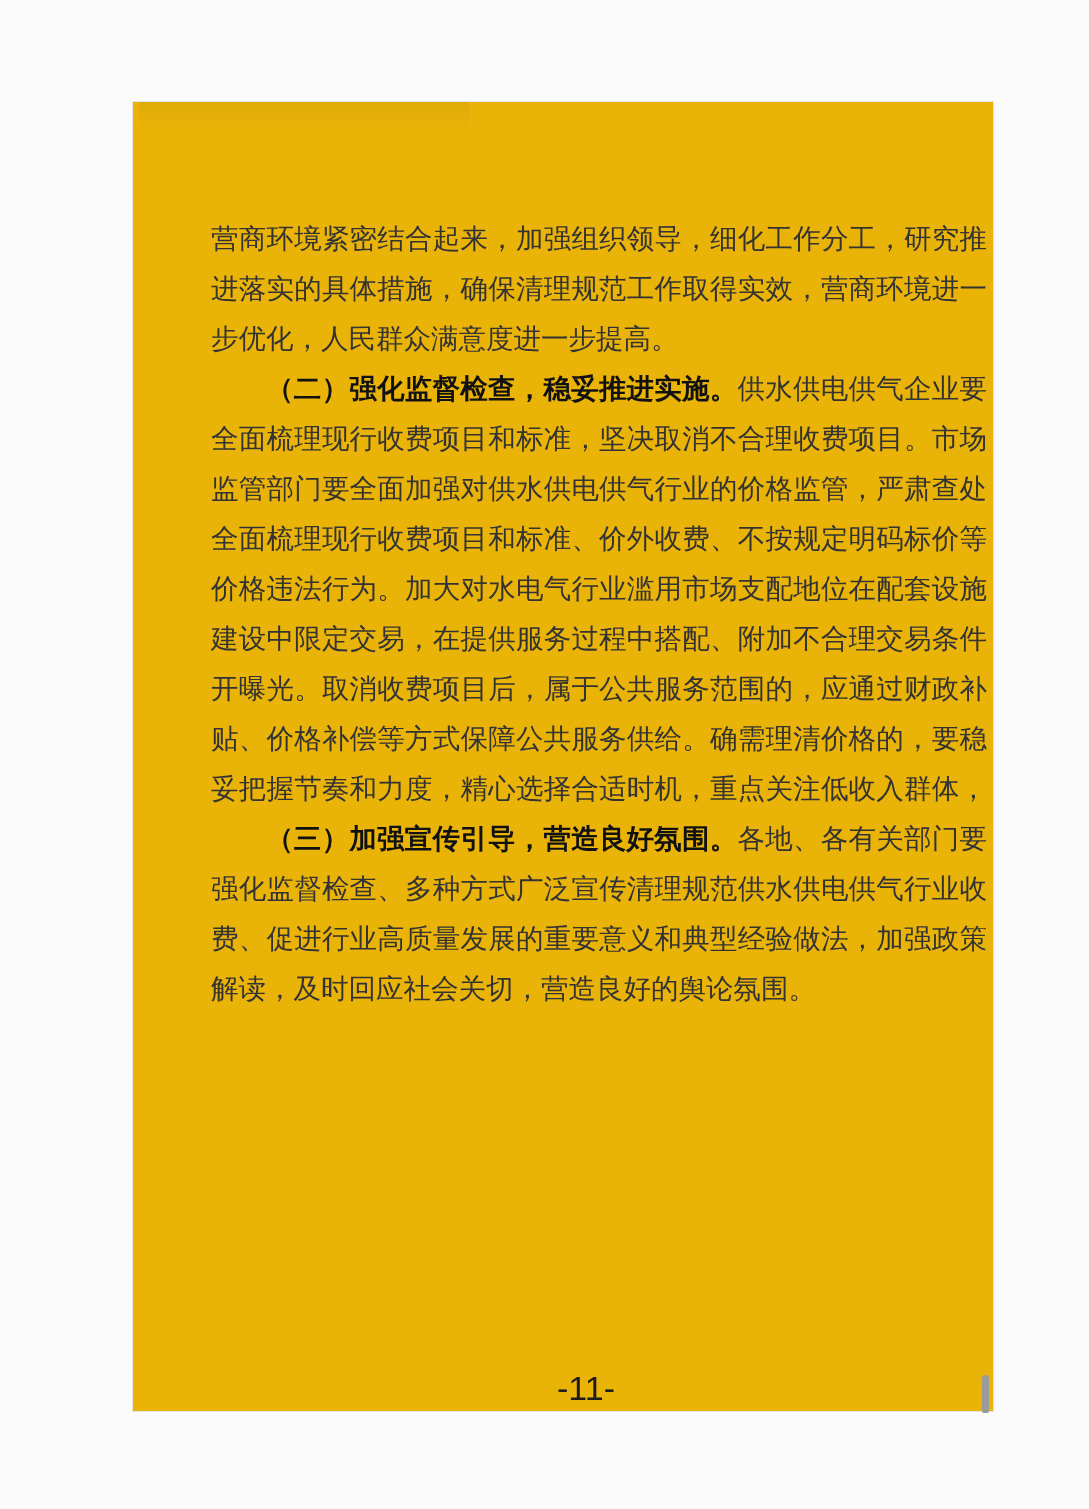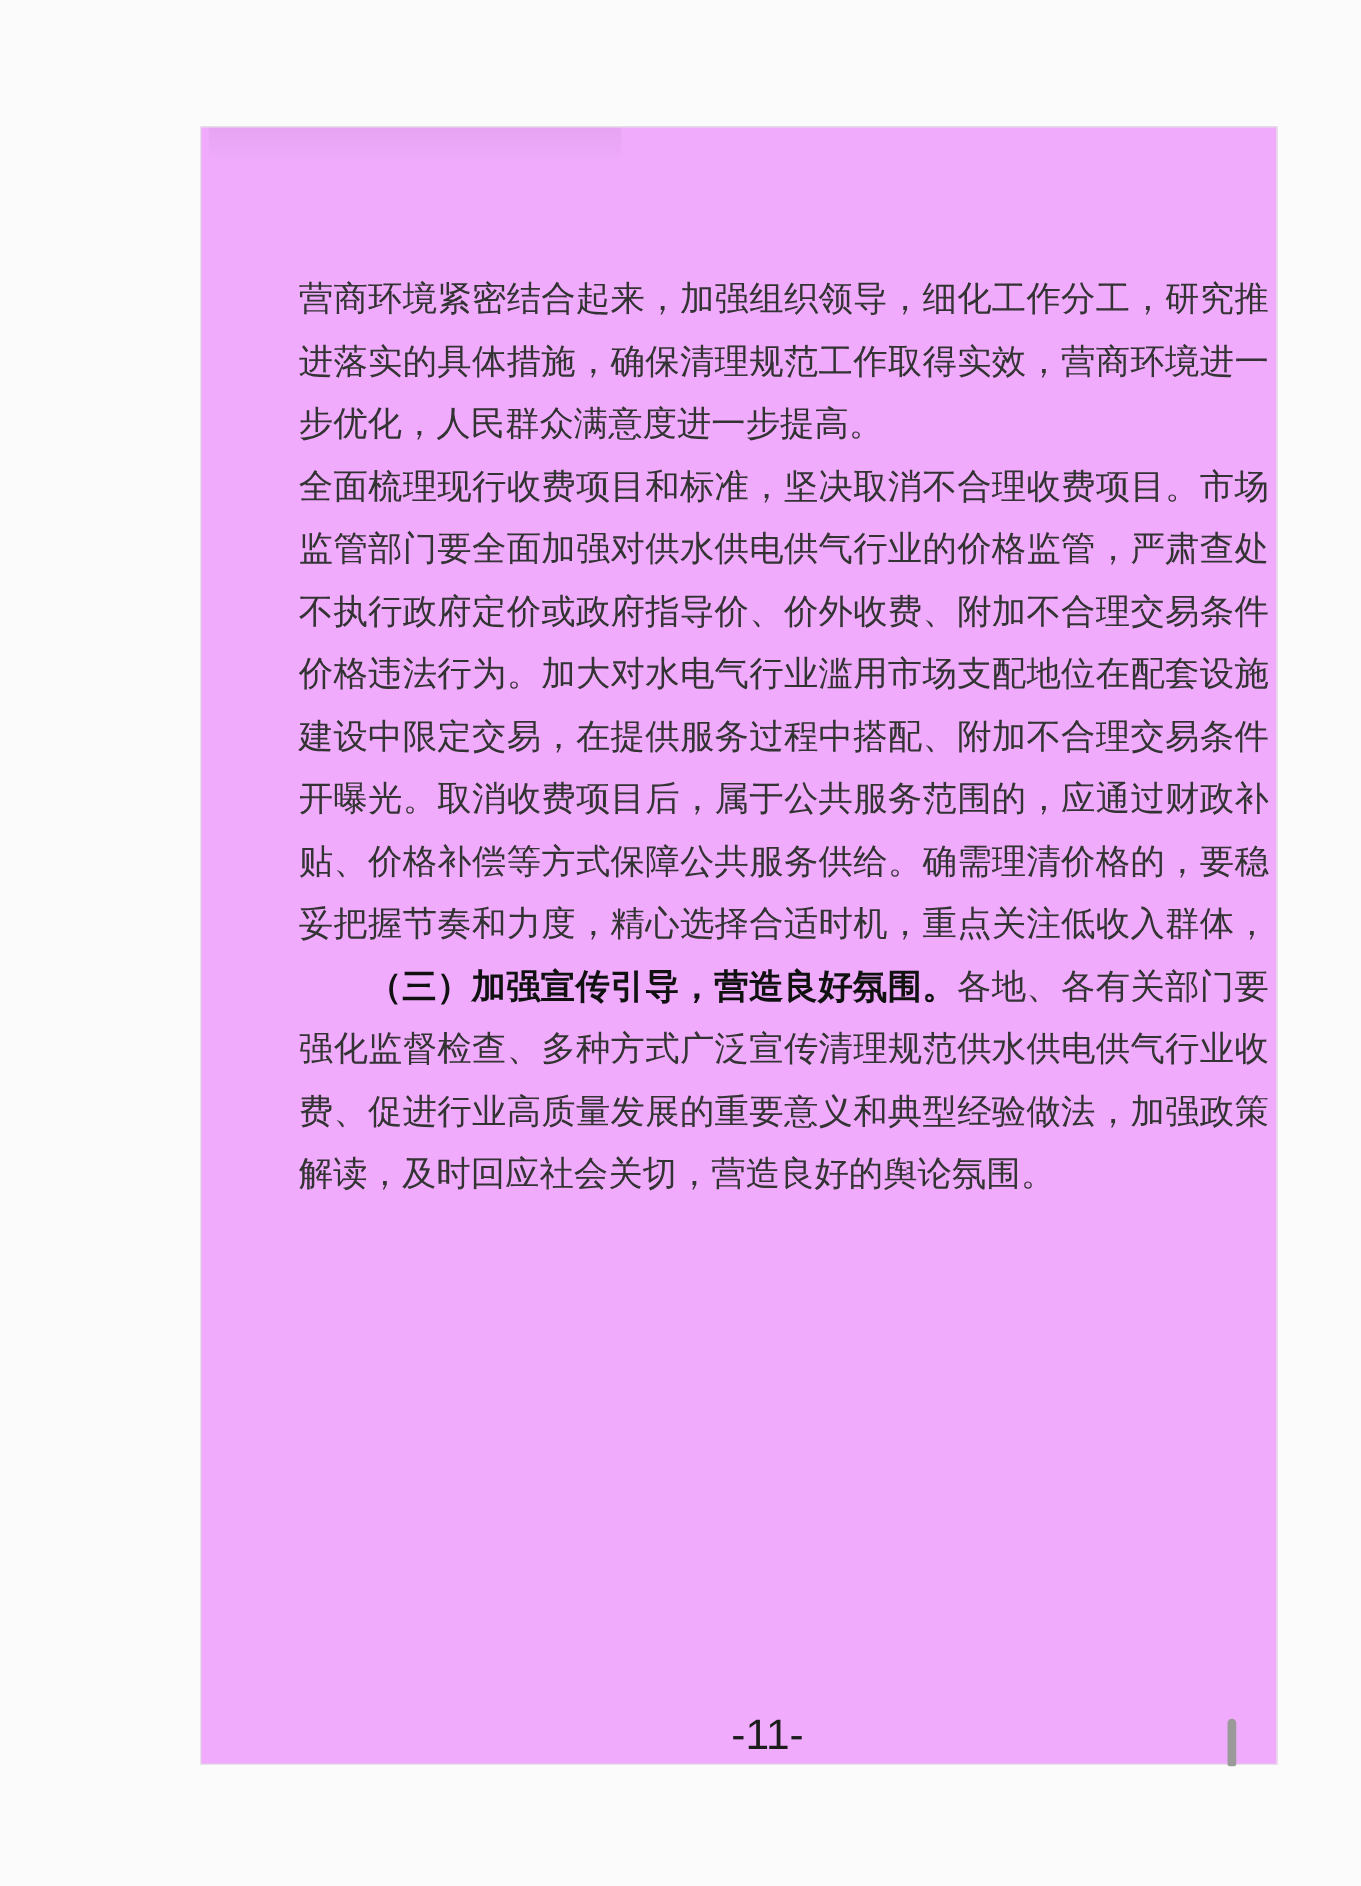--- a/index.html
+++ b/index.html
@@ -82,29 +82,30 @@
     width: 7px;
     height: 38px;
     background: #9a9a9a;
     border-radius: 4px 4px 2px 2px;
   }
 </style>
 </head>
 <body style="background: rgb(251, 251, 251);">
 
 <div class="canvas">
-  <div class="page" style="background: #f0abfc; border-color: rgb(228, 228, 228); margin-left: 28px;">
+  <div class="page" style="background: #eab308; border-color: rgb(228, 228, 228);">
     <div class="scan-smudge"></div>
     <div class="text-block" id="text-block">
         <div class="line"><span class="seg">营商环境紧密结合起来，加强组织领导，细化工作分工，研究推</span></div>
         <div class="line"><span class="seg">进落实的具体措施，确保清理规范工作取得实效，营商环境进一</span></div>
         <div class="line para-end"><span class="seg">步优化，人民群众满意度进一步提高。</span></div>
+        <div class="line indent"><span class="seg bold">（二）强化监督检查，稳妥推进实施。</span><span class="seg">供水供电供气企业要</span></div>
         <div class="line"><span class="seg">全面梳理现行收费项目和标准，坚决取消不合理收费项目。市场</span></div>
         <div class="line"><span class="seg">监管部门要全面加强对供水供电供气行业的价格监管，严肃查处</span></div>
-        <div class="line"><span class="seg">不执行政府定价或政府指导价、价外收费、附加不合理交易条件</span></div>
+        <div class="line"><span class="seg">全面梳理现行收费项目和标准、价外收费、不按规定明码标价等</span></div>
         <div class="line"><span class="seg">价格违法行为。加大对水电气行业滥用市场支配地位在配套设施</span></div>
         <div class="line"><span class="seg">建设中限定交易，在提供服务过程中搭配、附加不合理交易条件</span></div>
         <div class="line"><span class="seg">开曝光。取消收费项目后，属于公共服务范围的，应通过财政补</span></div>
         <div class="line"><span class="seg">贴、价格补偿等方式保障公共服务供给。确需理清价格的，要稳</span></div>
         <div class="line"><span class="seg">妥把握节奏和力度，精心选择合适时机，重点关注低收入群体，</span></div>
         <div class="line indent"><span class="seg bold">（三）加强宣传引导，营造良好氛围。</span><span class="seg">各地、各有关部门要</span></div>
         <div class="line"><span class="seg">强化监督检查、多种方式广泛宣传清理规范供水供电供气行业收</span></div>
         <div class="line"><span class="seg">费、促进行业高质量发展的重要意义和典型经验做法，加强政策</span></div>
         <div class="line para-end"><span class="seg">解读，及时回应社会关切，营造良好的舆论氛围。</span></div>
       </div>

